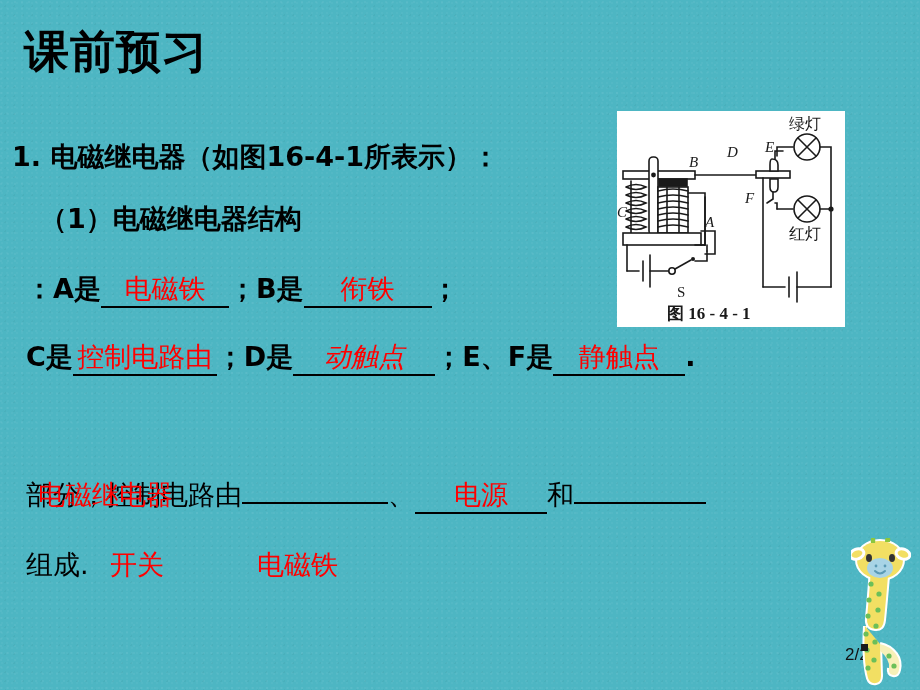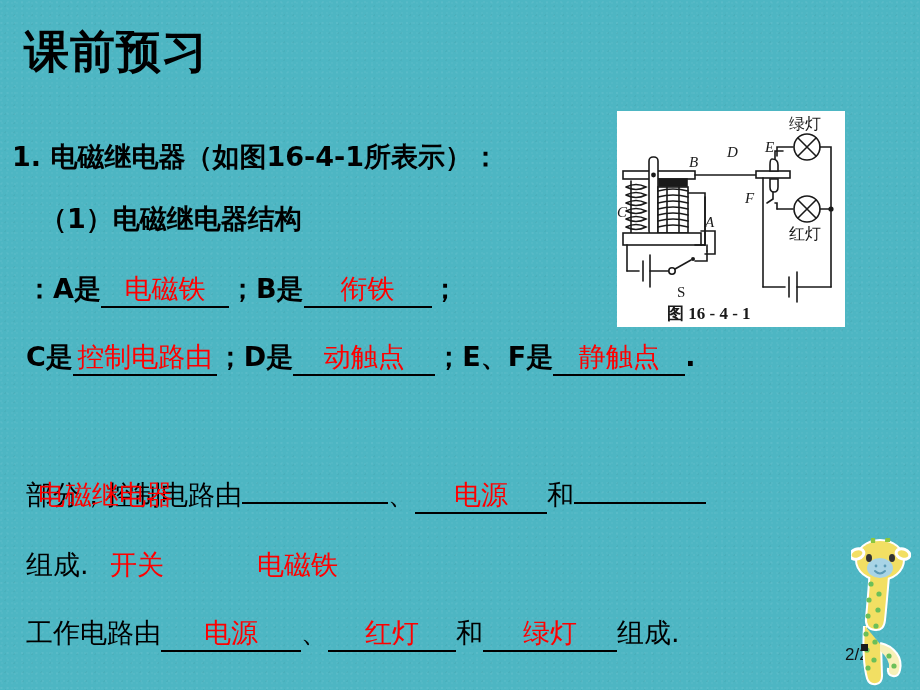--- a/index.html
+++ b/index.html
@@ -117,39 +117,36 @@
 
   <div class="line bold" style="left:40px; top:202px;">
     <span>（1）电磁继电器结构</span>
   </div>
 
   <div class="line bold" style="left:26px; top:272px;">
     <span>：A是</span><span class="blank ans" style="width:128px;">电磁铁</span><span>；B是</span><span class="blank ans" style="width:128px;">衔铁</span><span>；</span>
   </div>
 
   <div class="line bold" style="left:26px; top:340px;">
-    <span>C是</span><span class="blank ans" style="width:144px;">控制电路由</span><span>；D是</span><span class="blank ans" style="width:142px;">动触点</span><span>；E、F是</span><span class="blank ans" style="width:132px;">静触点</span><span>.</span>
+    <span>C是</span><span class="blank ans" style="width:144px;">控制电路由</span><span>；D是</span><span class="blank ans" style="width:142px;font-style:italic;">动触点</span><span>；E、F是</span><span class="blank ans" style="width:132px;">静触点</span><span>.</span>
   </div>
 
 
   <div class="line" style="left:26px; top:478px;">
     <span>部分，控制电路由</span><span class="blank empty" style="width:146px;"></span><span>、</span><span class="blank ans" style="width:132px;">电源</span><span>和</span><span class="blank empty" style="width:132px;"></span>
   </div>
 
   <div class="line" style="left:26px; top:548px;">
     <span>组成.</span>
   </div>
 
   <div class="float-ans" style="left:38px; top:478px;">电磁继电器</div>
   <div class="float-ans" style="left:78px; top:548px;margin-left:32px;">开关</div>
   <div class="float-ans" style="left:257px; top:548px;">电磁铁</div>
 
-  <div class="line" style="left:26px; top:616px;">
-    <span>工作电路由</span><span class="blank ans" style="width:140px;">电源</span><span>、</span><span class="blank ans" style="width:128px;">红灯</span><span>和</span><span class="blank ans" style="width:134px;">绿灯</span><span>组成.</span>
-  </div>
 
   <div id="figure-box">
     <svg width="228" height="216" viewBox="0 0 228 216">
       <rect x="0" y="0" width="228" height="216" fill="#ffffff"></rect>
       <g stroke="#1a1a1a" stroke-width="1.6" fill="none" stroke-linecap="round">
 
         <rect x="6" y="60" width="72" height="8" fill="#ffffff"></rect>
 
         <rect x="32" y="46" width="9" height="78" rx="4" fill="#ffffff"></rect>
         <circle cx="36.5" cy="64" r="2.4" fill="#1a1a1a" stroke="none"></circle>

